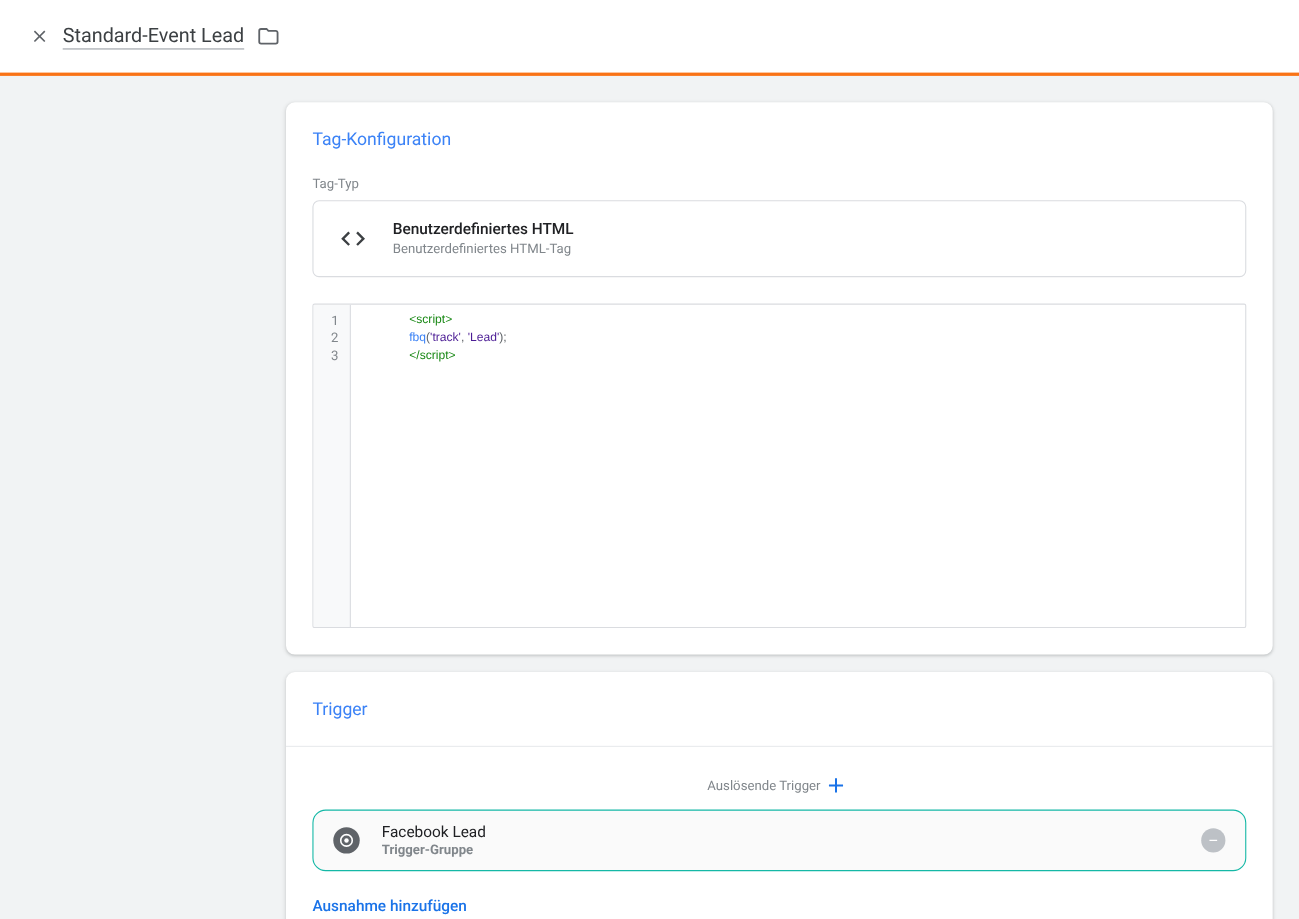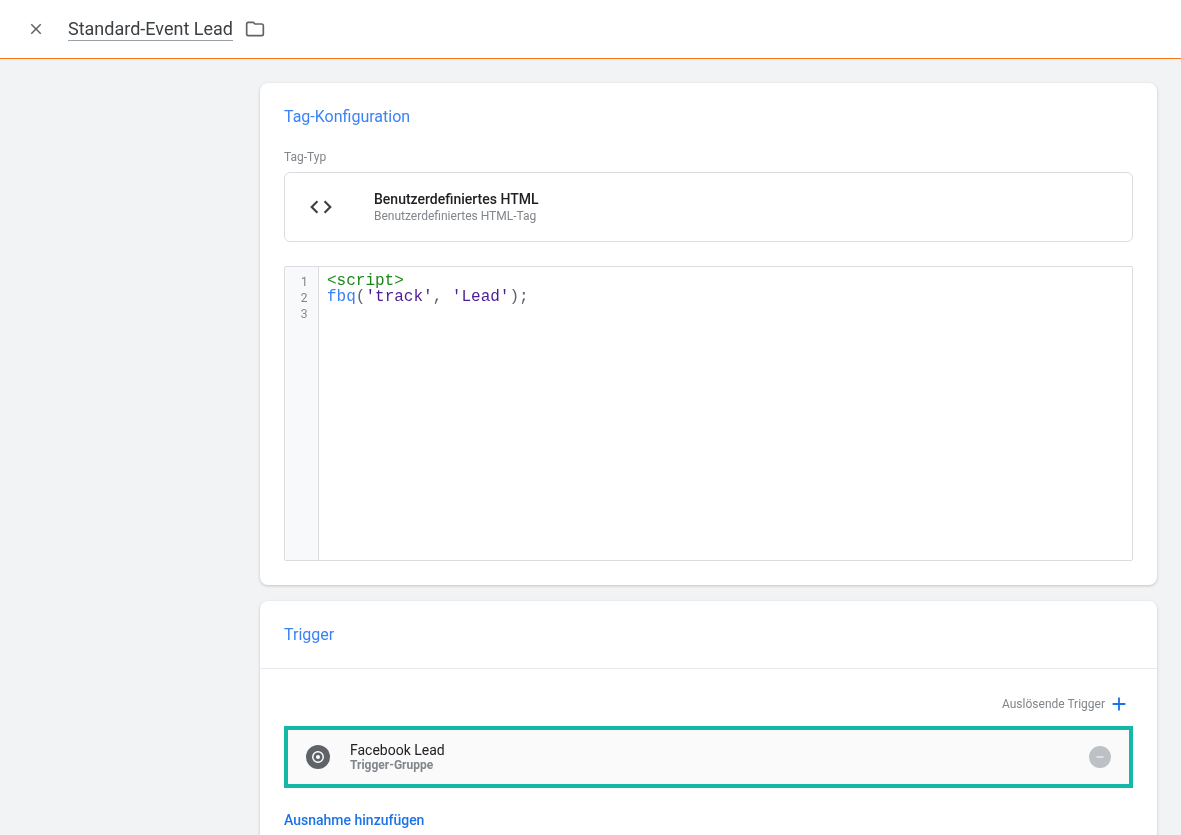--- a/index.html
+++ b/index.html
@@ -7,23 +7,23 @@
     font-family: Roboto, "Helvetica Neue", Arial, sans-serif;
     background: #f1f3f4;
     color: #202124;
     font-size: 14px;
   }
   .header {
     background: #fff;
     display: flex;
     align-items: center;
     padding: 12px 24px;
-    border-bottom: 1px solid #f97316;
-    gap: 20px;
-    height: 59px;
+    border-bottom: 3px solid #f97316;
+    gap: 9px;
+    height: 69px;
   }
   .close-btn {
     width: 24px; height: 24px;
     display: flex; align-items: center; justify-content: center;
     cursor: pointer;
     color: #5f6368;
   }
   .title-wrap {
     display: flex;
     align-items: center;
@@ -63,21 +63,21 @@
     display: flex;
     align-items: center;
     gap: 6px;
   }
   .tagtype-row {
     border: 1px solid #dadce0;
     border-radius: 6px;
     padding: 18px 20px;
     display: flex;
     align-items: flex-start;
-    gap: 37px;
+    gap: 20px;
     margin-bottom: 24px;
     cursor: pointer;
   }
   .tagtype-icon {
     width: 32px; height: 32px;
     display: flex; align-items: center; justify-content: center;
     color: #3c4043;
   }
   .tagtype-text .tt-title {
     font-size: 14px;
@@ -103,55 +103,56 @@
     text-align: right;
     color: #80868b;
     font-family: "Roboto Mono", Menlo, monospace;
     font-size: 12px;
     width: 34px;
     line-height: 16px;
   }
   .gutter div { padding: 0 4px; }
   .code {
     padding: 6px 8px;
-    font-family: Liberation Mono, monospace;
-    font-size: 16px;
+    font-family: Liberation Sans, sans-serif;
+    font-size: 11px;
     line-height: 16px;
     flex: 1;
     white-space: pre;
+    margin-left: 45px;
   }
   .tok-tag { color: #1a8916; }
   .tok-ident { color: #3b82f6; }
   .tok-str { color: #4c1d95; }
   .tok-punc { color: #5f6368; }
   .help-icon {
     width: 14px; height: 14px;
     border: 1.3px solid #80868b;
     border-radius: 50%;
     display: inline-flex;
     align-items: center; justify-content: center;
     font-size: 10px;
     color: #80868b;
   }
   .trigger-head {
     display: flex;
-    justify-content: flex-end;
+    justify-content: center;
     align-items: center;
     margin-bottom: 8px;
     margin-top: 21px;
   }
   .plus-btn {
     color: #1a73e8;
     width: 28px; height: 28px;
     display: flex; align-items: center; justify-content: center;
     cursor: pointer;
   }
   .trigger-row {
-    border: 4px solid #14b8a6;
-    border-radius: 0;
+    border: 1px solid #14b8a6;
+    border-radius: 12px;
     background: #fafafa;
     padding: 12px 18px;
     display: flex;
     align-items: center;
     gap: 20px;
   }
   .trigger-icon {
     width: 24px; height: 24px;
     border-radius: 50%;
     background: #5f6368;
@@ -227,21 +228,21 @@
       </div>
     </div>
 
 
     <div class="code-editor">
       <div class="gutter" id="gutter">
           <div>1</div>
           <div>2</div>
           <div>3</div>
         </div>
-      <div class="code" id="code-body"><div><span class="tok-tag">&lt;script&gt;</span></div><div><span class="tok-ident">fbq</span><span class="tok-punc">(</span><span class="tok-str">'track'</span><span class="tok-punc">, </span><span class="tok-str">'Lead'</span><span class="tok-punc">);</span></div></div>
+      <div class="code" id="code-body"><div><span class="tok-tag">&lt;script&gt;</span></div><div><span class="tok-ident">fbq</span><span class="tok-punc">(</span><span class="tok-str">'track'</span><span class="tok-punc">, </span><span class="tok-str">'Lead'</span><span class="tok-punc">);</span></div><div><span class="tok-tag">&lt;/script&gt;</span></div></div>
     </div>
   </div>
 
   <div class="card">
     <div class="section-title">Trigger</div>
     <hr>
     <div class="trigger-head">
       <div class="sub-label" style="margin-bottom:0">Auslösende Trigger</div>
       <div class="plus-btn">
         <svg width="22" height="22" viewBox="0 0 24 24">

